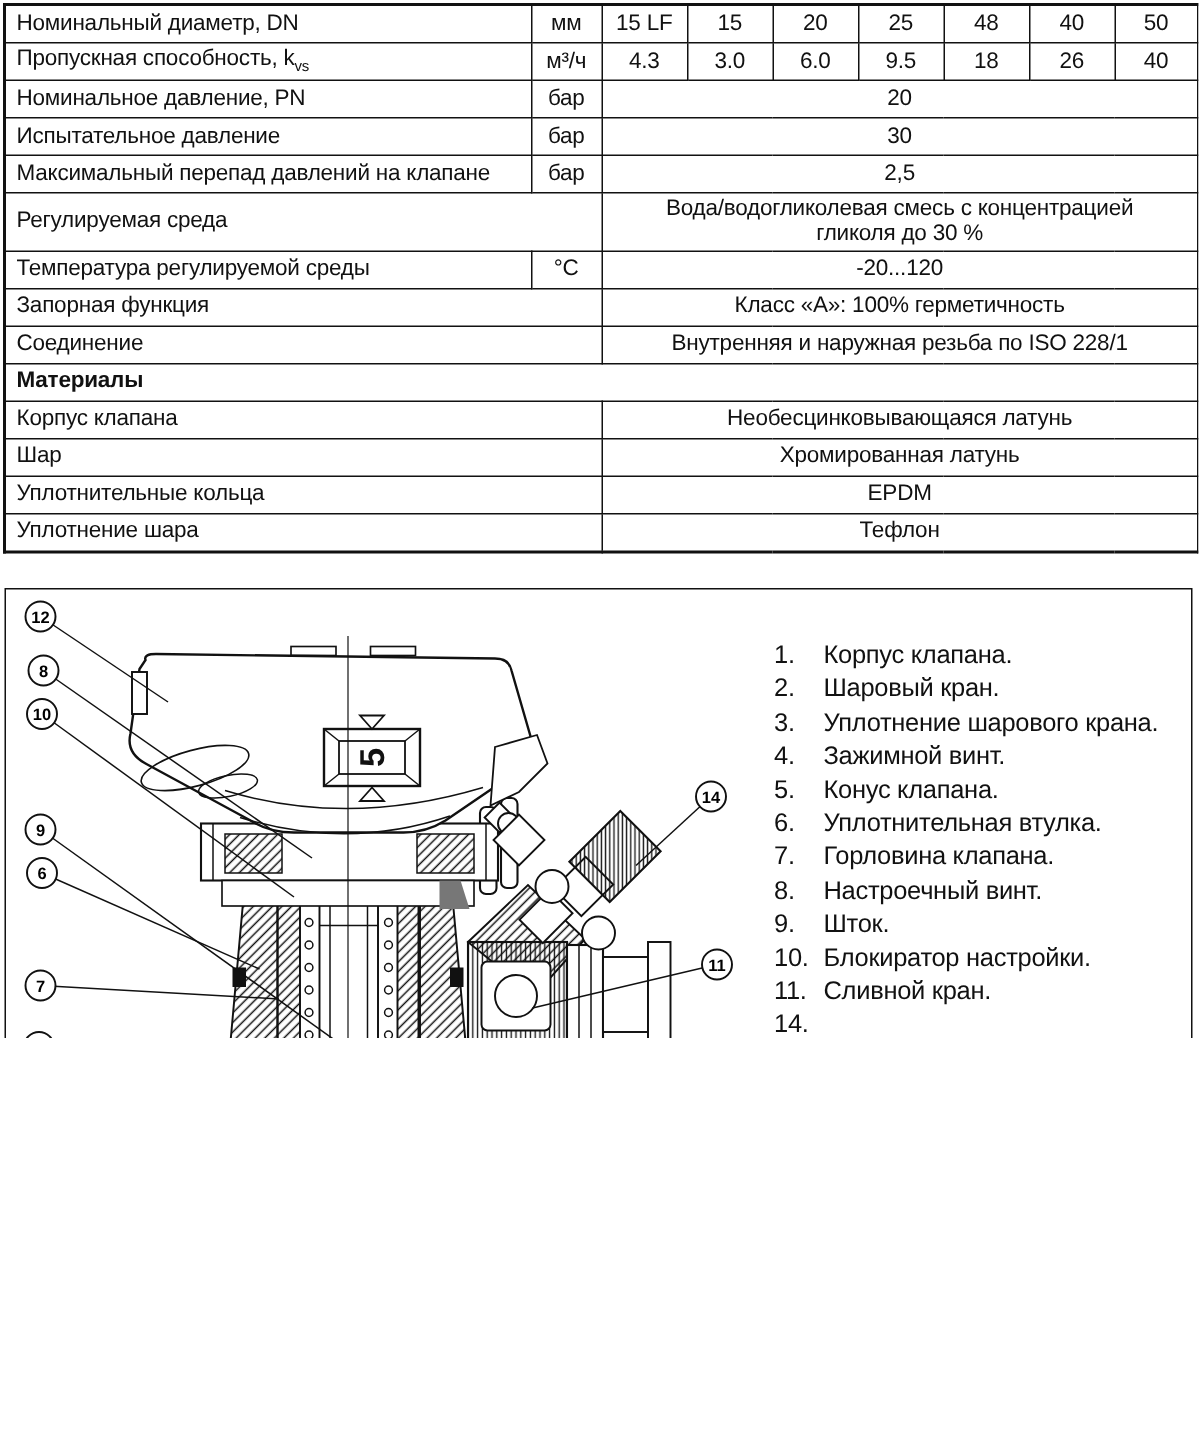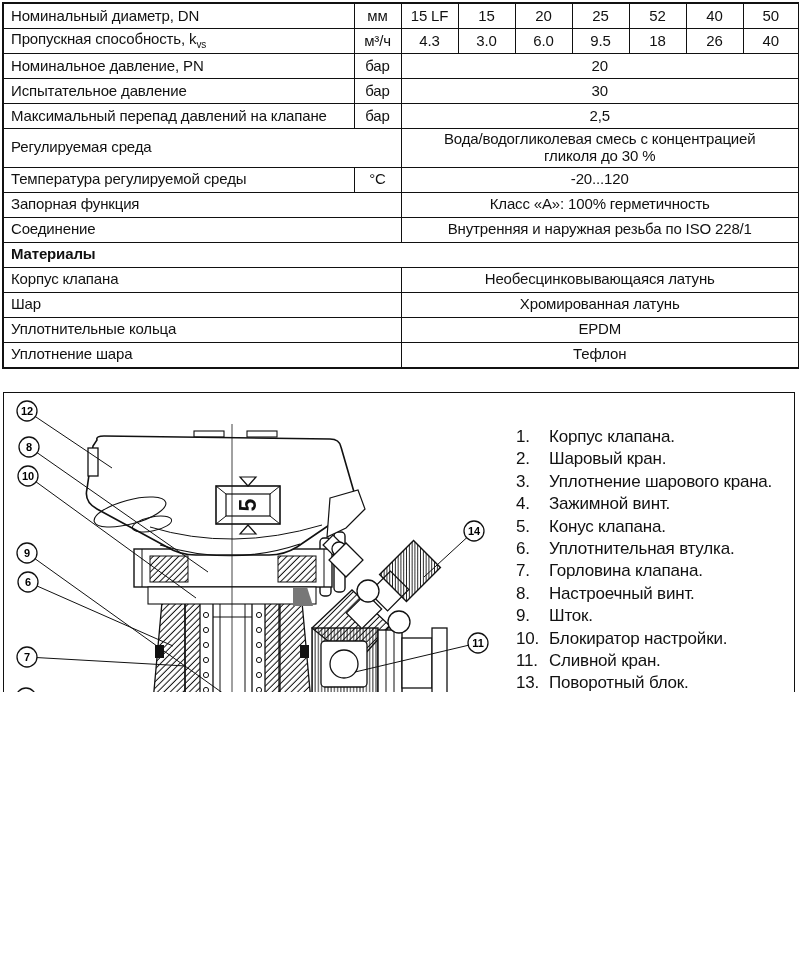--- a/index.html
+++ b/index.html
@@ -44,21 +44,21 @@
         <col style="width:56px">
     </colgroup>
     <tbody>
         <tr>
       <td class="param">Номинальный диаметр, DN</td>
       <td class="unit">мм</td>
       <td class="val">15 LF</td>
       <td class="val">15</td>
       <td class="val">20</td>
       <td class="val">25</td>
-      <td class="val">52</td>
+      <td class="val">48</td>
       <td class="val">40</td>
       <td class="val">50</td>
     </tr>
     <tr>
       <td class="param"><span>Пропускная способность, k</span><sub class="kvs">vs</sub></td>
       <td class="unit">м³/ч</td>
       <td class="val">4.3</td>
       <td class="val">3.0</td>
       <td class="val">6.0</td>
       <td class="val">9.5</td>
@@ -411,21 +411,17 @@
       </li>
     <li>
         <span class="pnum">10.</span>
         <span>Блокиратор настройки.</span>
       </li>
     <li>
         <span class="pnum">11.</span>
         <span>Сливной кран.</span>
       </li>
     <li>
-        <span class="pnum">13.</span>
-        <span>Поворотный блок.</span>
-      </li>
-    <li>
         <span class="pnum">14.</span>
       </li>
   </ol>
 
 </div>
 
 </body></html>

